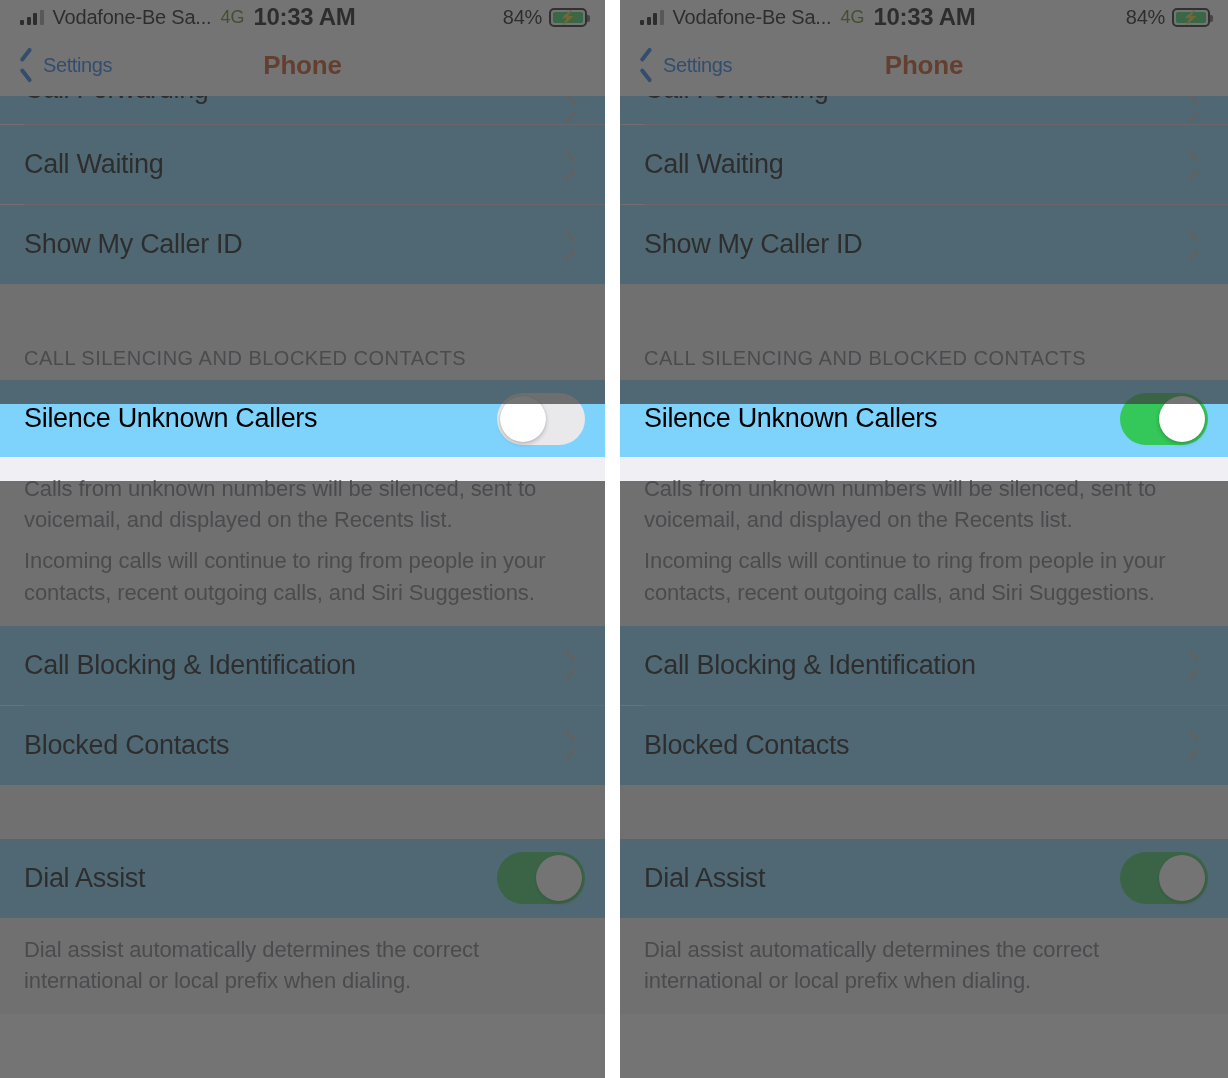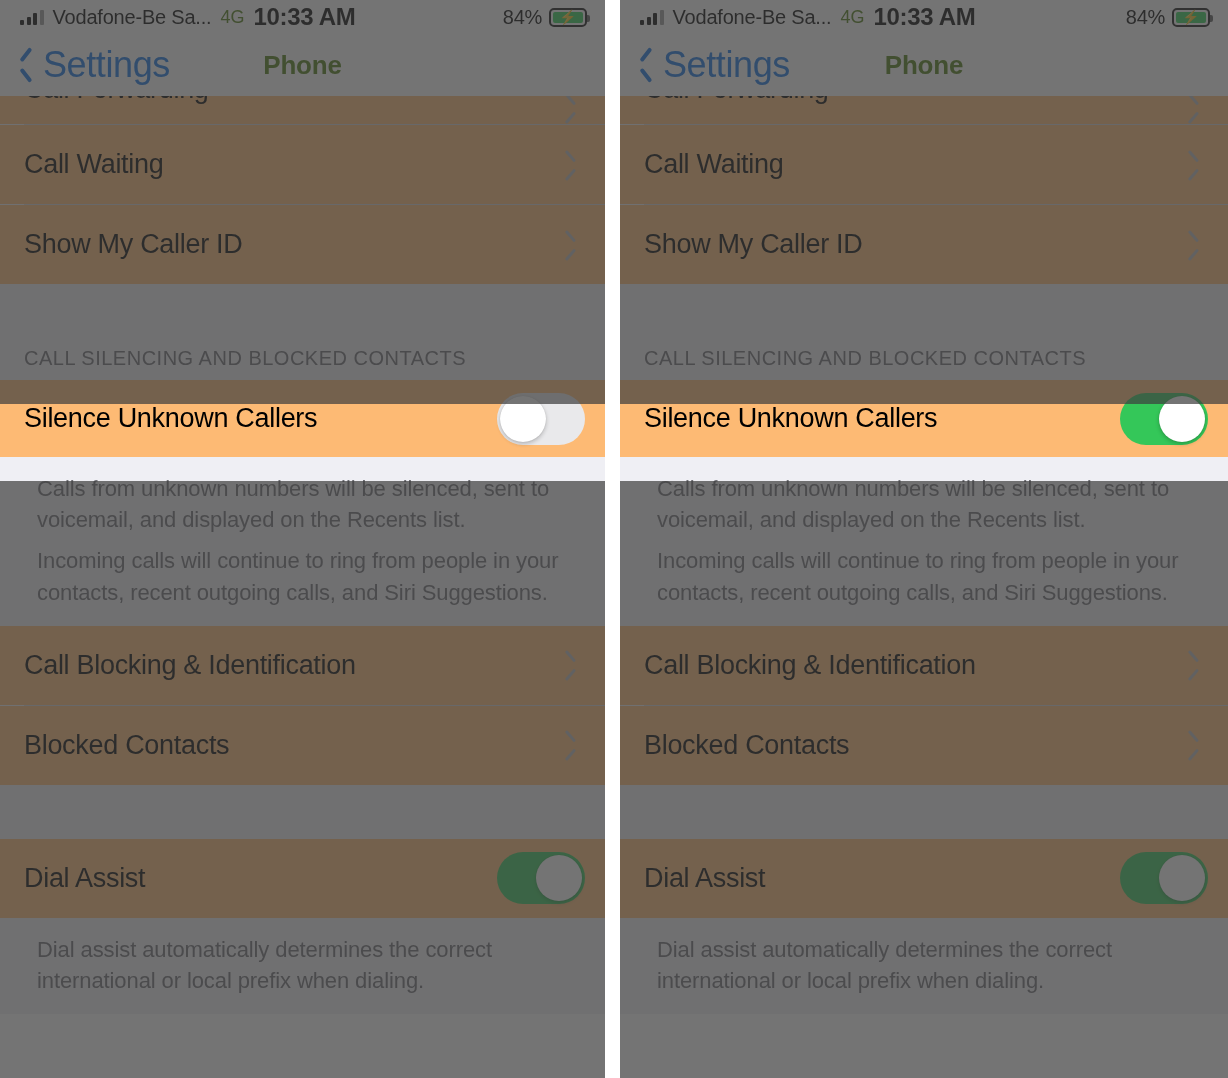--- a/index.html
+++ b/index.html
@@ -77,32 +77,32 @@
   }
   .chev-back{
     width:17px; height:30px; position:relative; flex:0 0 auto;
   }
   .chev-back:before, .chev-back:after{
     content:""; position:absolute; left:3px; width:16px; height:4px;
     background:#1273e5; border-radius:2px;
   }
   .chev-back:before{ top:9px;  transform:rotate(-52deg); transform-origin:left center;}
   .chev-back:after{  top:17px; transform:rotate(52deg);  transform-origin:left center;}
-  .back-label{ font-size:36px; letter-spacing:-0.4px; }
+  .back-label{ font-size:20px; letter-spacing:-0.4px; }
   .nav-title{
     position:absolute; left:0; right:0; text-align:center;
-    font-size:26px; font-weight:bold; color:#4d7c0f; letter-spacing:-0.2px;
+    font-size:26px; font-weight:bold; color:#c2410c; letter-spacing:-0.2px;
     pointer-events:none;
   }
 
   
   .content{ position:relative; background:#efeff4; }
   .row{
     position:relative;
-    background:#fdba74;
+    background:#7dd3fc;
     height:79px;
     display:flex; align-items:center;
     padding:0 20px 0 24px;
   }
   .row.clipped{ height:28px; align-items:flex-start; padding-top:0; overflow:hidden;}
   .row.clipped .row-label{ margin-top:-22px; }
   .row-label{ font-size:27px; color:#000; letter-spacing:-0.3px; flex:1 1 auto;}
   .chev{
     width:14px; height:24px; position:relative; flex:0 0 auto; margin-right:6px;
   }
@@ -116,21 +116,21 @@
   .gap{ background:#efeff4; }
   .section-header{
     background:#efeff4;
     font-size:20px; color:#6d6d72; letter-spacing:0.5px;
     padding:0 0 10px 24px;
     display:flex; align-items:flex-end;
   }
   .footer-note{
     background:#efeff4;
     font-size:22px; line-height:1.42; color:#6d6d72;
-    padding:16px 30px 18px 37px; letter-spacing:-0.1px;
+    padding:16px 30px 18px 24px; letter-spacing:-0.1px;
   }
   .footer-note p + p{ margin-top:10px; }
 
   
   .toggle{
     width:88px; height:52px; border-radius:26px; position:relative;
     flex:0 0 auto; cursor:pointer;
   }
   .toggle .knob{
     position:absolute; top:3px; width:46px; height:46px; border-radius:50%;

